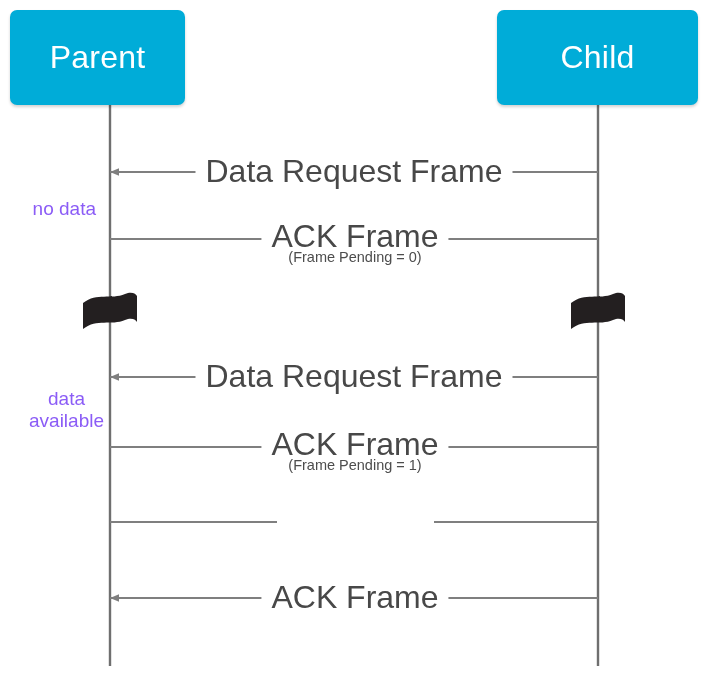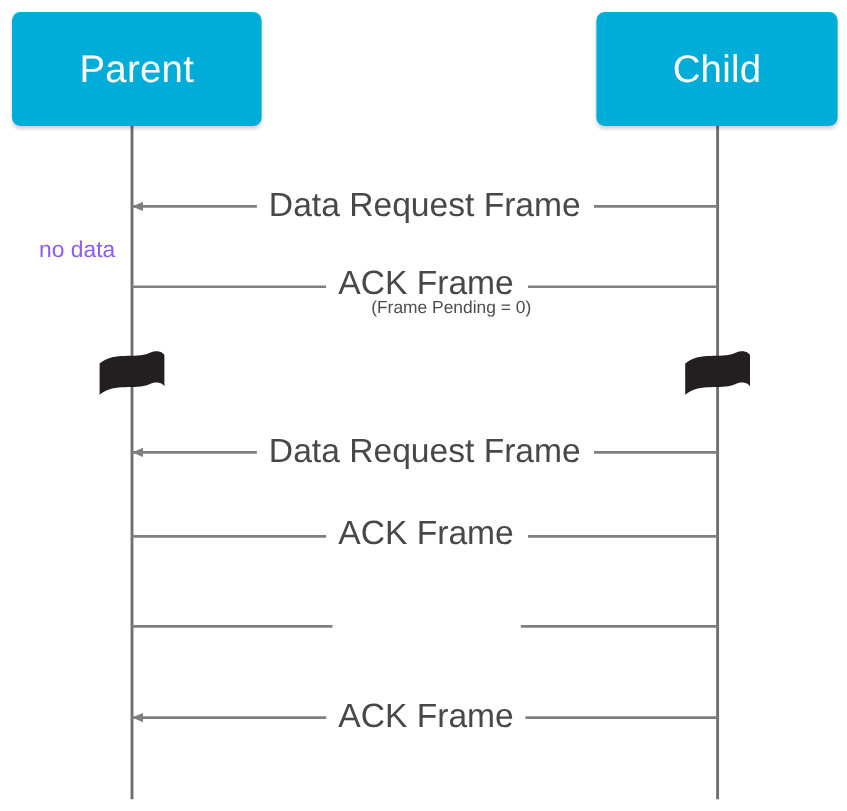--- a/index.html
+++ b/index.html
@@ -34,46 +34,45 @@
     align-items: center;
     justify-content: center;
     border-radius: 7px;
     box-shadow: 0 2px 3px rgba(0,0,0,0.18);
     color: #ffffff;
     font-size: 32px;
     font-weight: 400;
     letter-spacing: 0.2px;
     user-select: none;
   }
-  #actor-parent { left: 10px;  top: 10px; width: 208px; height: 95px; }
+  #actor-parent { left: 10px;  top: 10px; width: 175px; height: 95px; }
   #actor-child  { left: 497px; top: 10px; width: 201px; height: 95px; }
 
   
   .msg-label {
     position: absolute;
     transform: translate(-50%, -50%);
     white-space: nowrap;
     color: #484848;
-    font-size: 28px;
+    font-size: 32px;
     line-height: 1;
     background: #ffffff;
     padding: 0 10px;
     user-select: none;
   }
   .msg-sublabel {
     position: absolute;
     transform: translate(-50%, 0);
     white-space: nowrap;
     color: #4d4d4d;
     font-size: 14.5px;
     line-height: 1;
     background: #ffffff;
     padding: 0 6px;
     user-select: none;
-    margin-left: 21px;
   }
 
   
   .side-note {
     position: absolute;
     transform: translate(-100%, -50%);
     text-align: center;
     color: #8b5cf6;
     font-size: 19px;
     line-height: 1.18;
@@ -158,20 +157,23 @@
   </div>
 
   <div class="msg-label" style="left:354px; top:171px;">Data Request Frame</div>
 
   <div class="msg-label" style="left:355px; top:236px;">ACK Frame</div>
   <div class="msg-sublabel" style="left:355px; top:250px;">(Frame Pending = 0)</div>
 
   <div class="msg-label" style="left:354px; top:376px;">Data Request Frame</div>
 
   <div class="msg-label" style="left:355px; top:444px;">ACK Frame</div>
+  <div class="msg-sublabel" style="left:355px; top:458px;">(Frame Pending = 1)</div>
 
 
   <div class="msg-label" style="left:355px; top:597px;">ACK Frame</div>
 
   <div class="side-note" style="left:96px; top:209px;">no data</div>
 
+  <div class="side-note" style="left:104px; top:410px;">data
+available</div>
 
 </div>
 
 </body></html>

